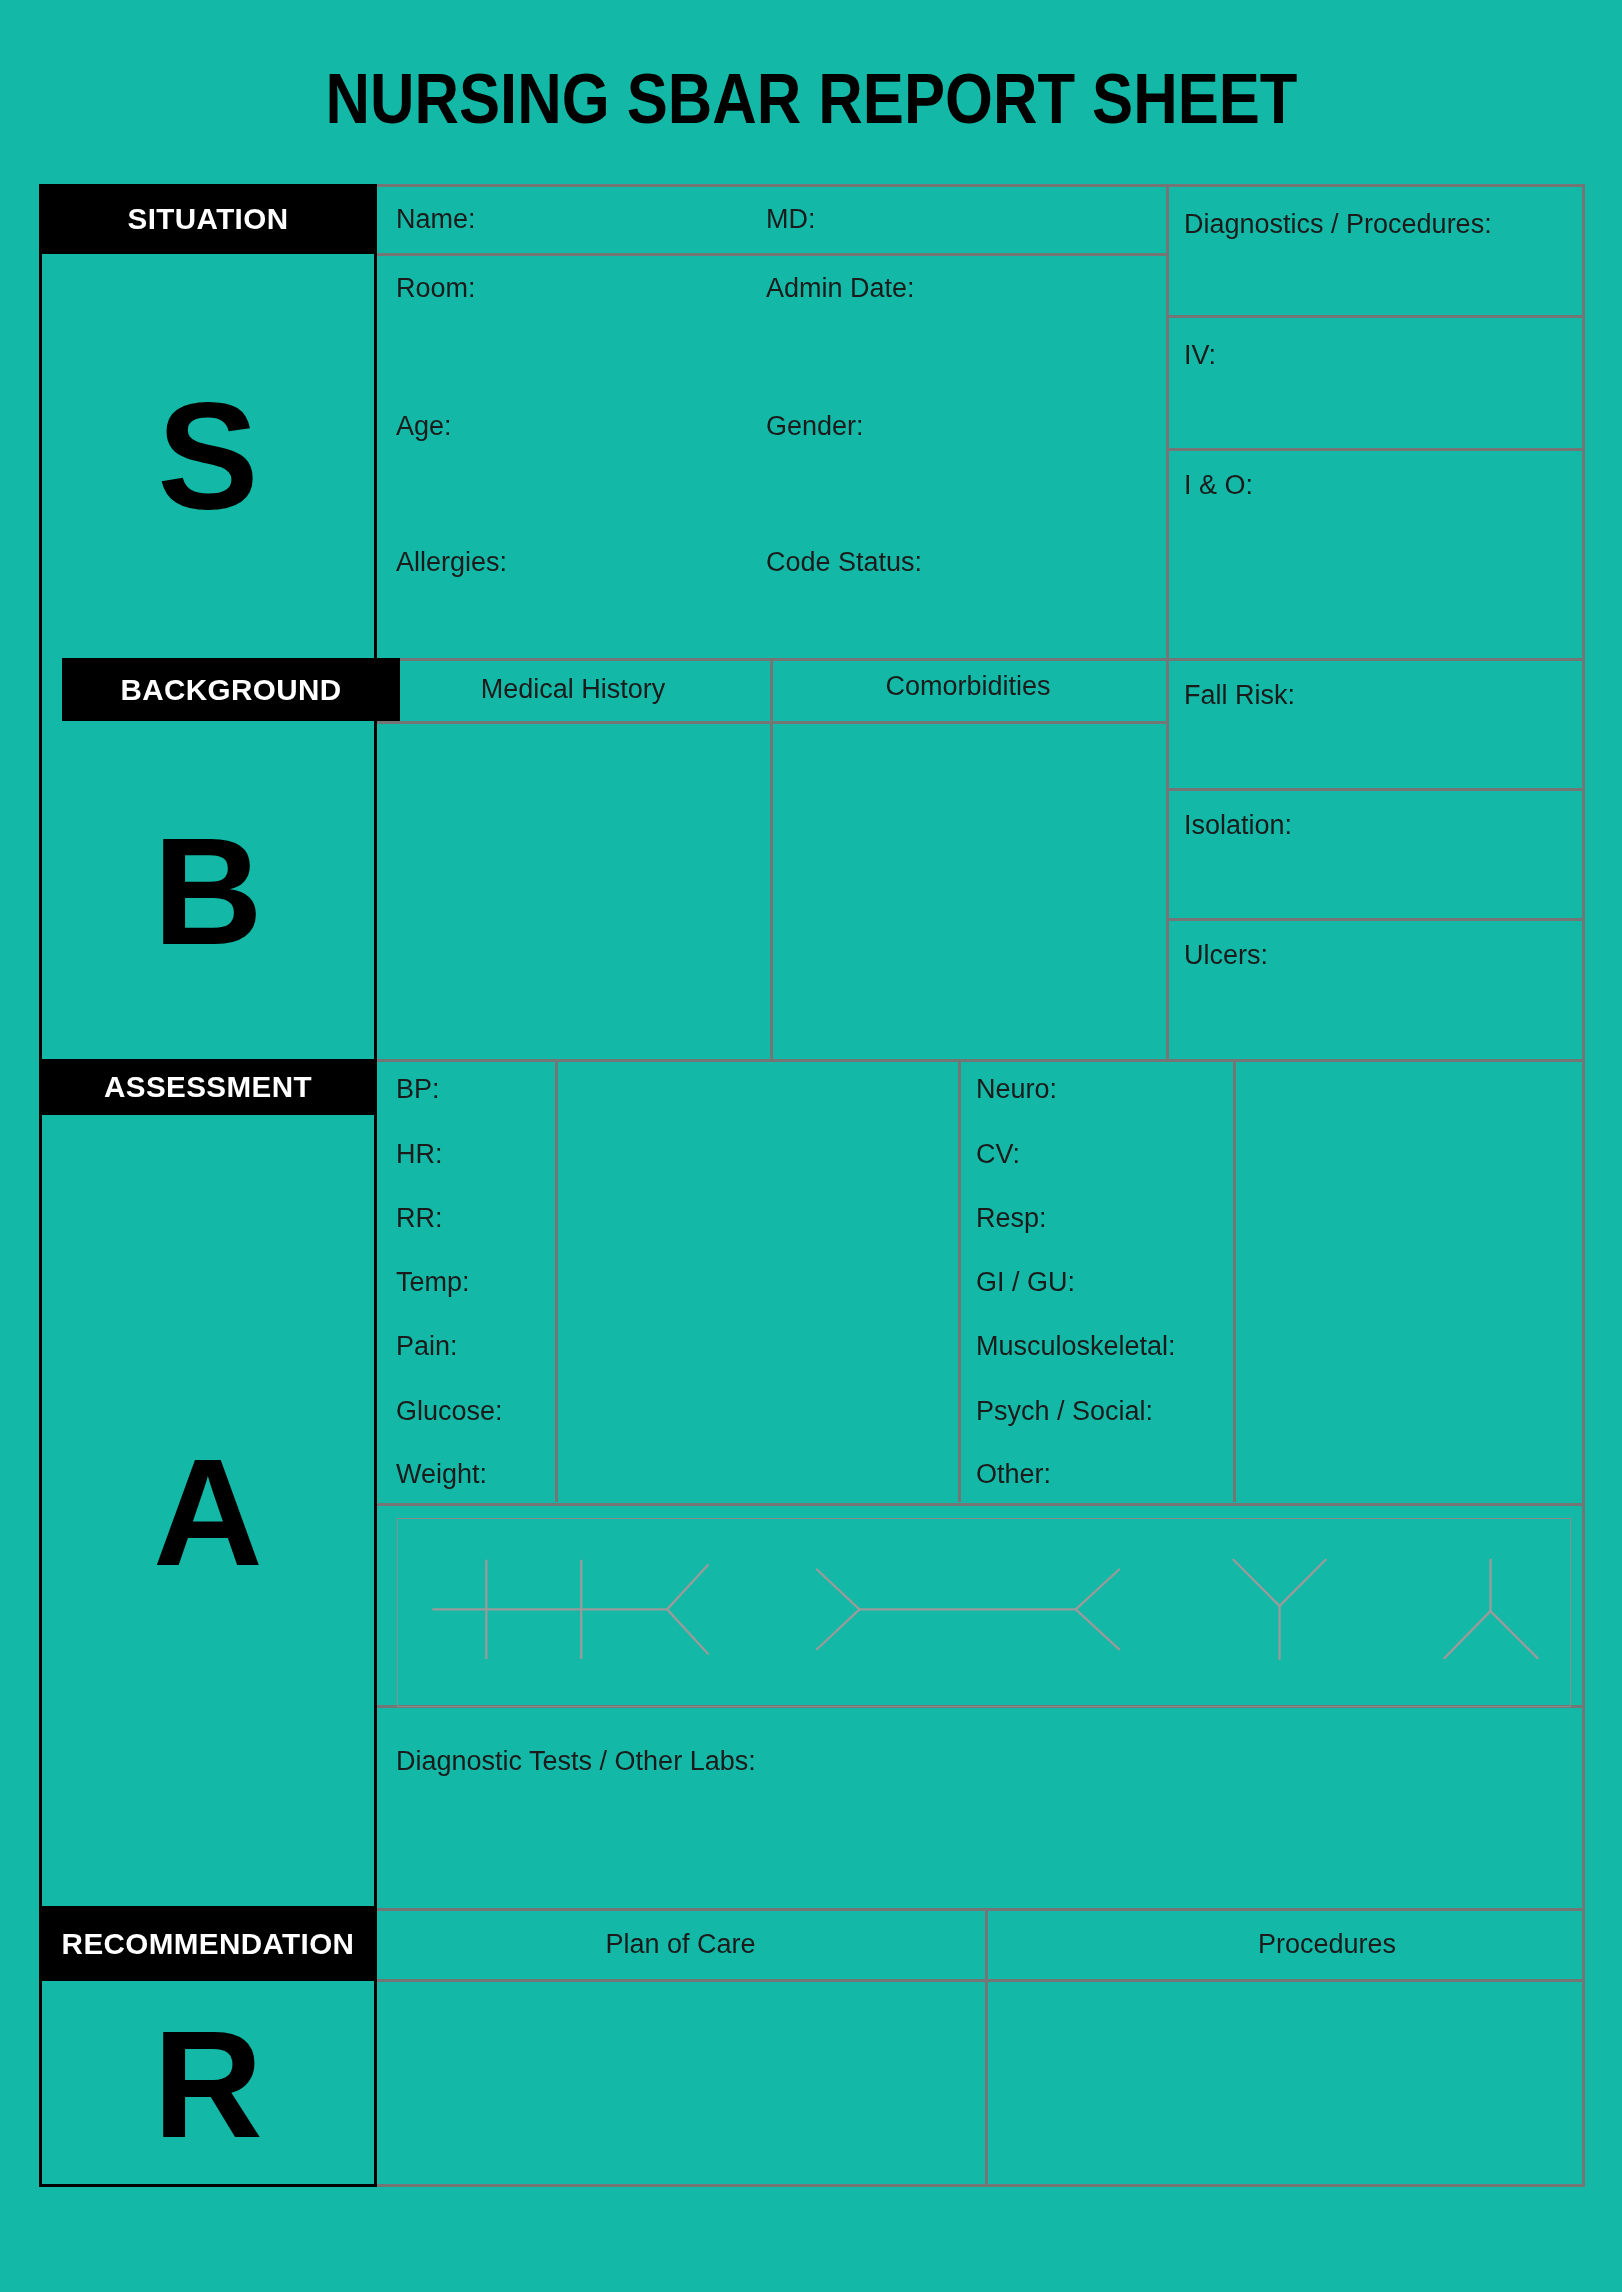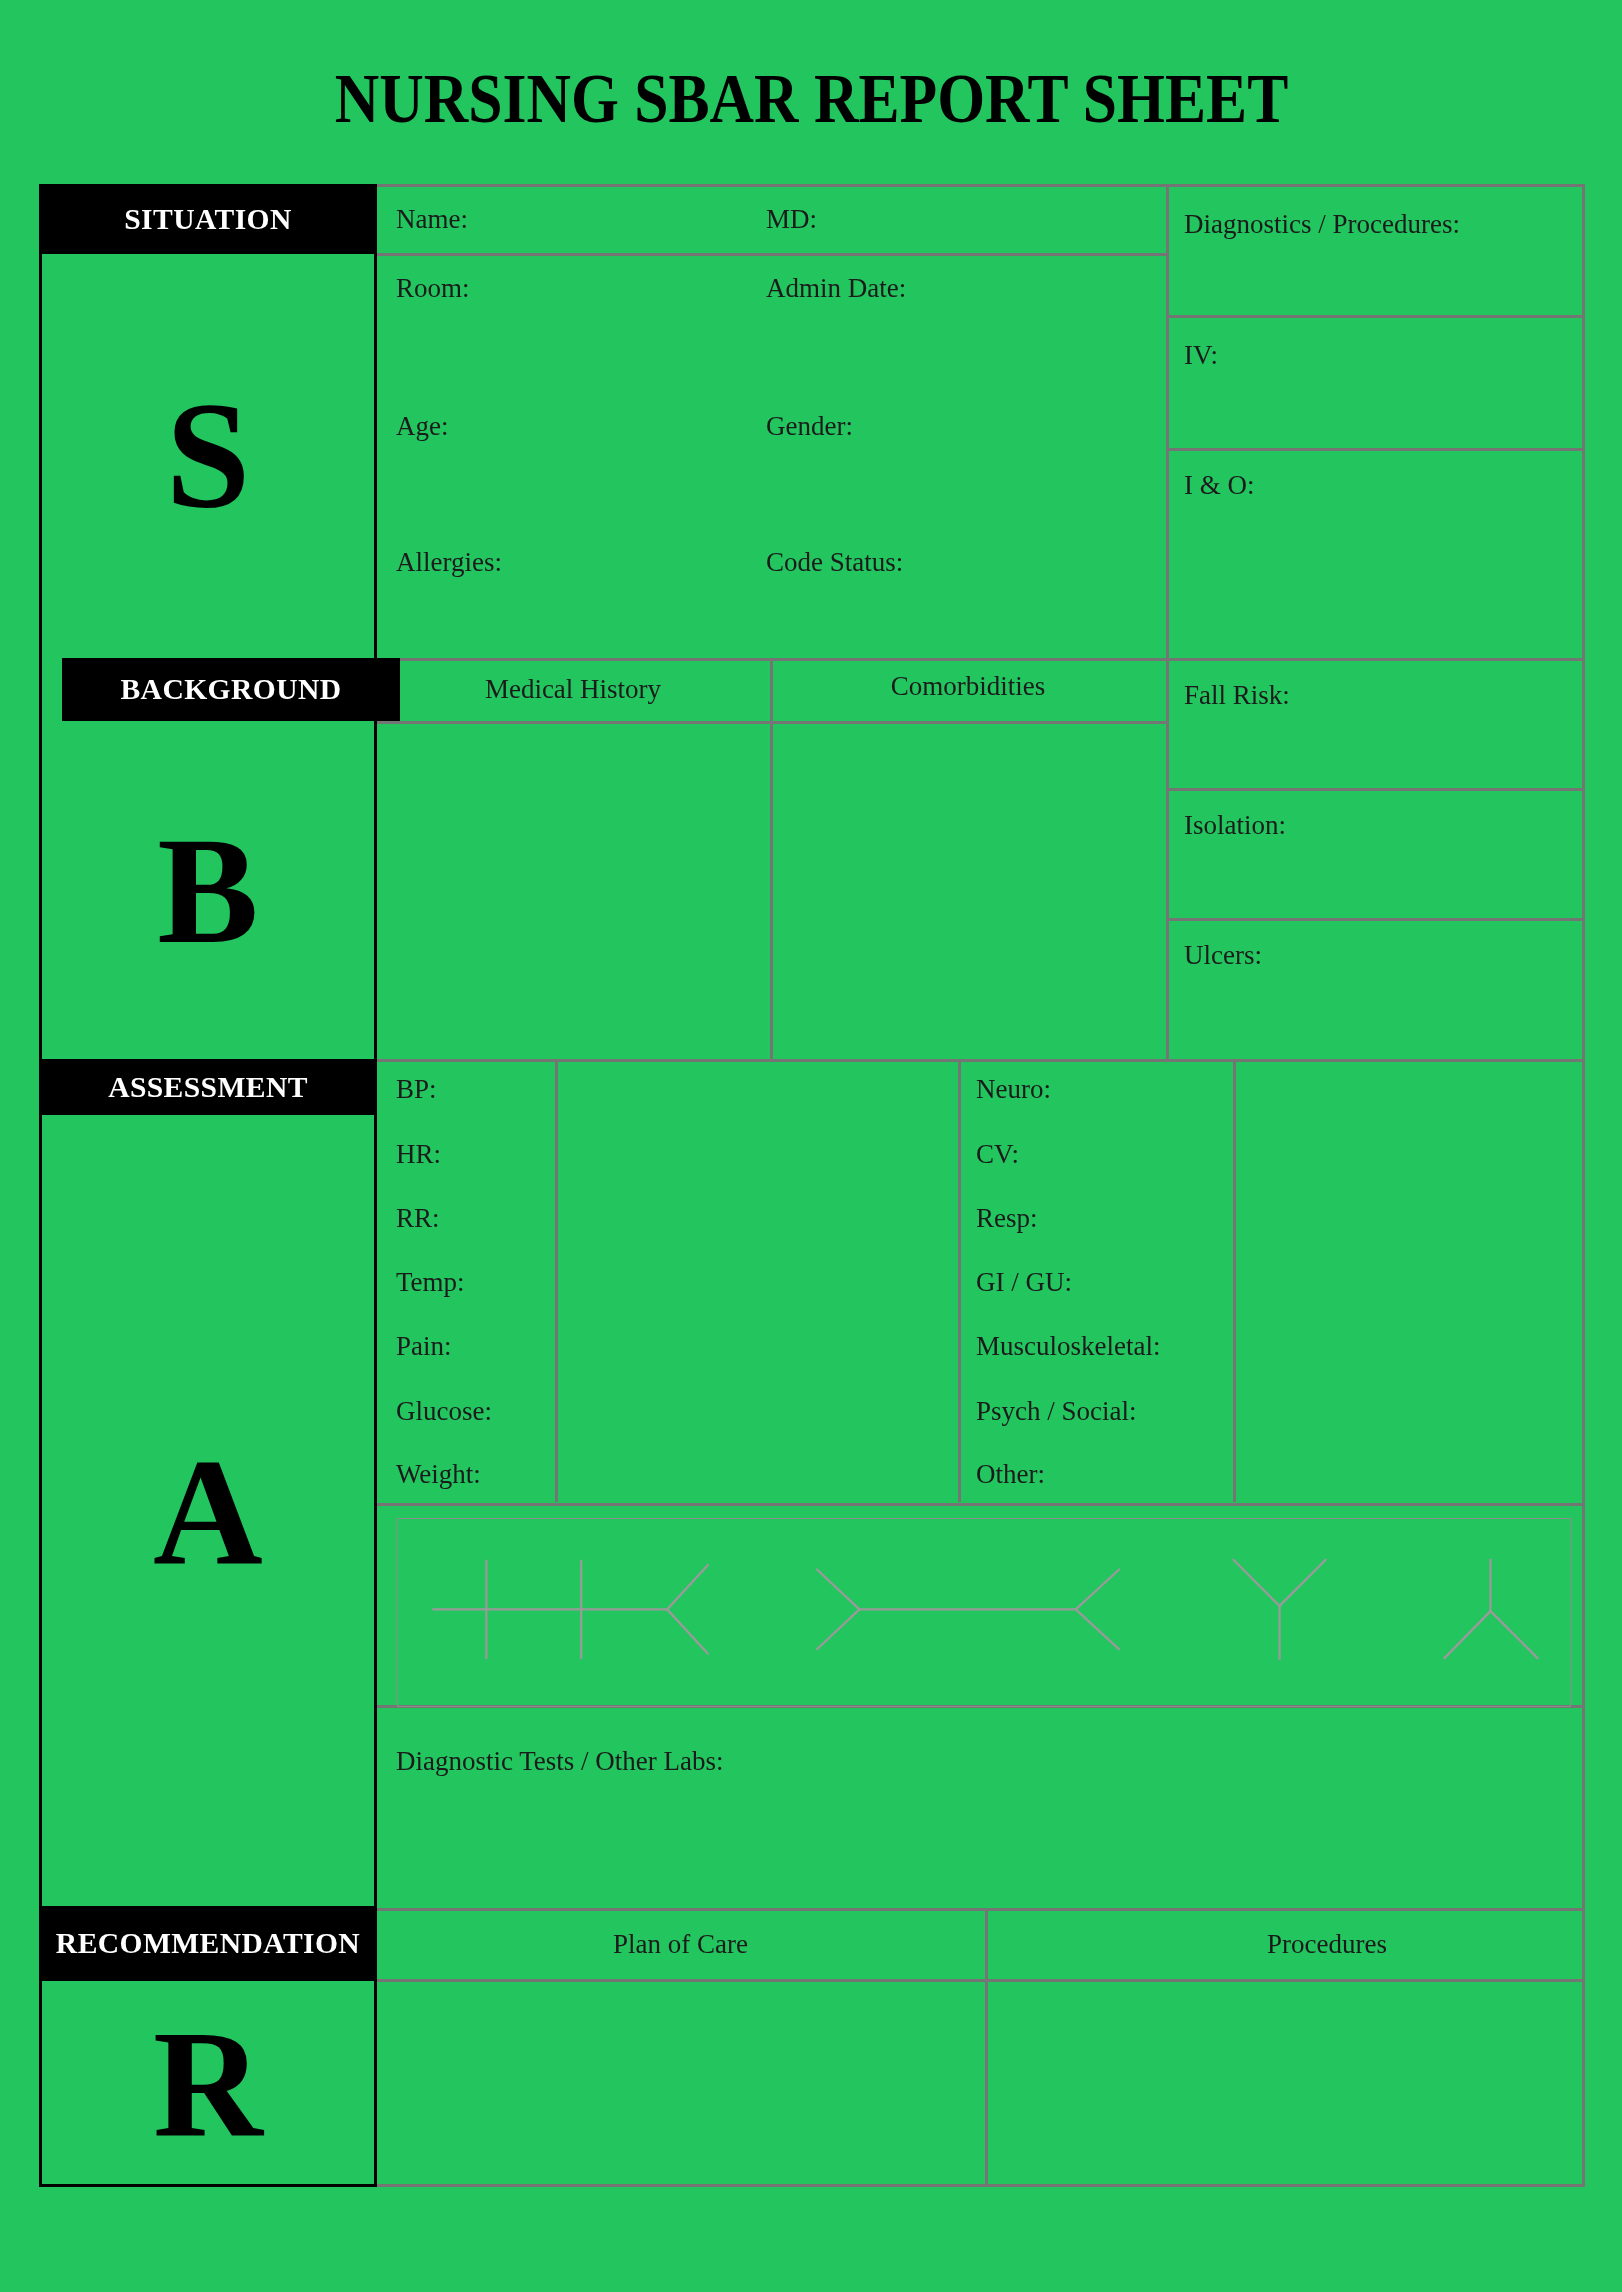--- a/index.html
+++ b/index.html
@@ -1,18 +1,18 @@
 <!DOCTYPE html>
 <html style="font-size:14.3px"><head>
 <meta charset="utf-8">
 <style>
   html,body{margin:0;padding:0;background:#ffffff;}
   .page{
-    position:relative;width:1623px;height:2293px;background:#22c55e;
-    font-family:Liberation Serif, serif;overflow:hidden;
+    position:relative;width:1623px;height:2293px;background:#14b8a6;
+    font-family:Liberation Sans, sans-serif;overflow:hidden;
   }
   .title{
     position:absolute;left:0;right:0;top:64px;text-align:center;
     font-size:70px;font-weight:700;color:#000;line-height:1;
     transform:scaleX(0.88);letter-spacing:0px;white-space:nowrap;
   }
   
   .hl{position:absolute;height:2.7px;background:#757575;}
   .vl{position:absolute;width:2.7px;background:#757575;}
   

